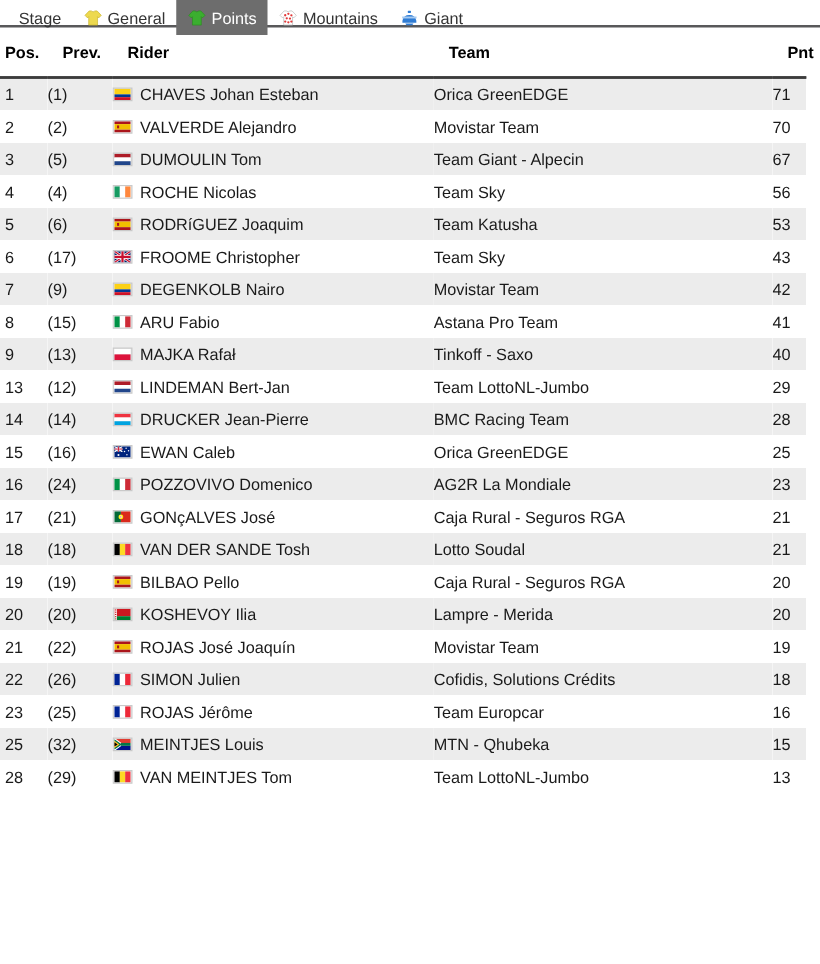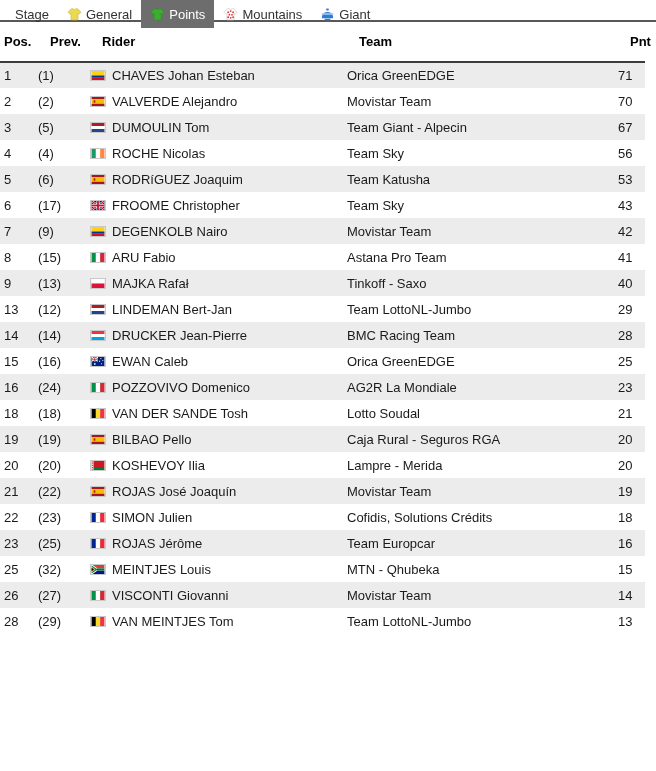--- a/index.html
+++ b/index.html
@@ -408,20 +408,40 @@
                   <rect x="13.33" y="0" width="6.67" height="14" fill="#CE2B37"></rect>
                 </svg>
               </span>
           <span>POZZOVIVO Domenico</span>
         </span>
       </td>
       <td class="team">AG2R La Mondiale</td>
       <td class="pnt">23</td>
     </tr>
 
+    <tr>
+      <td class="pos">17</td>
+      <td class="prev">(21)</td>
+      <td class="rider">
+        <span class="rider-wrap">
+          <span class="flag">
+                <svg viewBox="0 0 20 14">
+                  <rect x="0" y="0" width="8" height="14" fill="#046A38"></rect>
+                  <rect x="8" y="0" width="12" height="14" fill="#DA291C"></rect>
+                  <circle cx="8" cy="7" r="3" fill="#FFE900"></circle>
+                  <circle cx="8" cy="7" r="1.6" fill="#FFFFFF"></circle>
+                  <circle cx="8" cy="7" r="0.8" fill="#DA291C"></circle>
+                </svg>
+              </span>
+          <span>GONçALVES José</span>
+        </span>
+      </td>
+      <td class="team">Caja Rural - Seguros RGA</td>
+      <td class="pnt">21</td>
+    </tr>
 
     <tr>
       <td class="pos">18</td>
       <td class="prev">(18)</td>
       <td class="rider">
         <span class="rider-wrap">
           <span class="flag">
                 <svg viewBox="0 0 20 14">
                   <rect x="0" y="0" width="6.67" height="14" fill="#000000"></rect>
                   <rect x="6.67" y="0" width="6.66" height="14" fill="#FDDA24"></rect>
@@ -494,21 +514,21 @@
               </span>
           <span>ROJAS José Joaquín</span>
         </span>
       </td>
       <td class="team">Movistar Team</td>
       <td class="pnt">19</td>
     </tr>
 
     <tr>
       <td class="pos">22</td>
-      <td class="prev">(23)</td>
+      <td class="prev">(26)</td>
       <td class="rider">
         <span class="rider-wrap">
           <span class="flag">
                 <svg viewBox="0 0 20 14">
                   <rect x="0" y="0" width="6.67" height="14" fill="#002395"></rect>
                   <rect x="6.67" y="0" width="6.66" height="14" fill="#FFFFFF"></rect>
                   <rect x="13.33" y="0" width="6.67" height="14" fill="#ED2939"></rect>
                 </svg>
               </span>
           <span>SIMON Julien</span>
@@ -554,38 +574,20 @@
                   <polygon points="0,4.4 3.9,7 0,9.6" fill="#000000"></polygon>
                 </svg>
               </span>
           <span>MEINTJES Louis</span>
         </span>
       </td>
       <td class="team">MTN - Qhubeka</td>
       <td class="pnt">15</td>
     </tr>
 
-    <tr>
-      <td class="pos">26</td>
-      <td class="prev">(27)</td>
-      <td class="rider">
-        <span class="rider-wrap">
-          <span class="flag">
-                <svg viewBox="0 0 20 14">
-                  <rect x="0" y="0" width="6.67" height="14" fill="#009246"></rect>
-                  <rect x="6.67" y="0" width="6.66" height="14" fill="#FFFFFF"></rect>
-                  <rect x="13.33" y="0" width="6.67" height="14" fill="#CE2B37"></rect>
-                </svg>
-              </span>
-          <span>VISCONTI Giovanni</span>
-        </span>
-      </td>
-      <td class="team">Movistar Team</td>
-      <td class="pnt">14</td>
-    </tr>
 
 
     <tr>
       <td class="pos">28</td>
       <td class="prev">(29)</td>
       <td class="rider">
         <span class="rider-wrap">
           <span class="flag">
                 <svg viewBox="0 0 20 14">
                   <rect x="0" y="0" width="6.67" height="14" fill="#000000"></rect>

